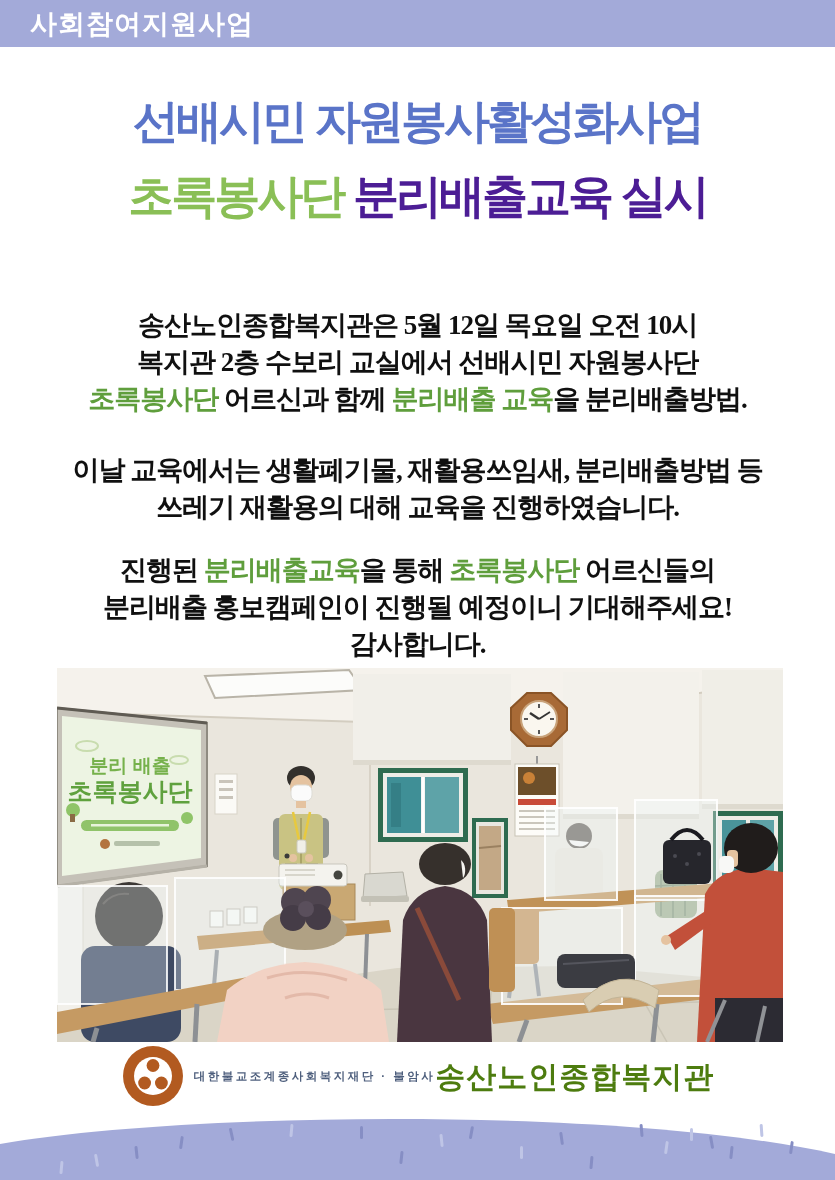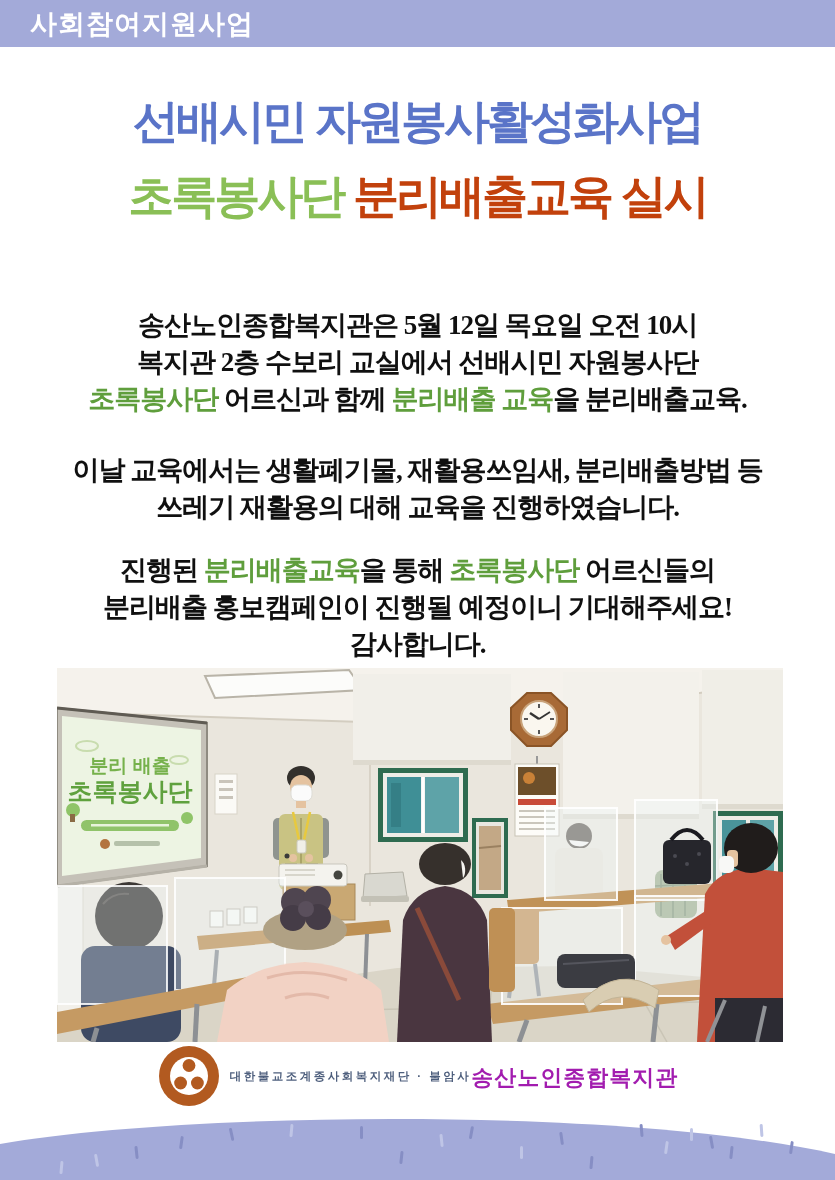--- a/index.html
+++ b/index.html
@@ -15,60 +15,60 @@
   }
   .topbar .label{color:#ffffff;font-size:27px;font-weight:800;letter-spacing:1px;text-align:center;}
   
   .title{
     position:absolute;top:84px;left:0;width:100%;text-align:center;
     font-weight:900;font-size:46px;line-height:75px;letter-spacing:-3px;
     white-space:nowrap;
   }
   .title .t1{color:#5a74c8;}
   .title .t2 .green{color:#8abf56;}
-  .title .t2 .rest{color:#c2410c;}
+  .title .t2 .rest{color:#4c1d95;}
   
   .para{
     position:absolute;left:0;width:100%;text-align:center;
     font-size:27px;line-height:37px;font-weight:600;color:#101010;
     letter-spacing:-1px;
     font-family:Liberation Serif, serif;
   }
   .p1{top:280px;} .p2{top:425px;} .p3{top:525px;}
   .gw{color:#5f9e3c;}
   
   .photo{position:absolute;top:668px;left:57px;width:726px;height:374px;}
   
   .logo{
     position:absolute;top:1044px;left:0;width:100%;
     display:flex;justify-content:center;align-items:center;gap:9px;
   }
   .logo-text{display:flex;flex-direction:row;align-items:center;}
   .logo-small{font-size:11.5px;font-weight:700;color:#4e5f7d;letter-spacing:2.5px;}
-  .logo-main{font-size:22px;font-weight:900;color:#a21caf;letter-spacing:1px;margin-top:3px;}
+  .logo-main{font-size:30px;font-weight:900;color:#4d7c0f;letter-spacing:1px;margin-top:3px;}
   
   .footer{position:absolute;bottom:0;left:0;width:835px;height:74px;}
   .tick-l{fill:#bfc5e6;} .tick-d{fill:#868ec4;}
 </style>
 </head>
 <body>
 
 <header class="topbar">
   <span class="label">사회참여지원사업</span>
 </header>
 
 <section class="title">
   <div class="t1">선배시민 자원봉사활성화사업</div>
   <div class="t2"><span class="green">초록봉사단</span><span class="rest"> 분리배출교육 실시</span></div>
 </section>
 
 <p class="para p1">
   <span>송산노인종합복지관은 5월 12일 목요일 오전 10시</span><br>
   <span>복지관 2층 수보리 교실에서 선배시민 자원봉사단</span><br>
-  <span class="gw">초록봉사단</span><span> 어르신과 함께 </span><span class="gw">분리배출 교육</span><span>을 분리배출교육.</span>
+  <span class="gw">초록봉사단</span><span> 어르신과 함께 </span><span class="gw">분리배출 교육</span><span>을 분리배출방법.</span>
 </p>
 
 <p class="para p2">
   <span>이날 교육에서는 생활폐기물, 재활용쓰임새, 분리배출방법 등</span><br>
   <span>쓰레기 재활용의 대해 교육을 진행하였습니다.</span>
 </p>
 
 <p class="para p3">
   <span>진행된 </span><span class="gw">분리배출교육</span><span>을 통해 </span><span class="gw">초록봉사단</span><span> 어르신들의</span><br>
   <span>분리배출 홍보캠페인이 진행될 예정이니 기대해주세요!</span><br>

